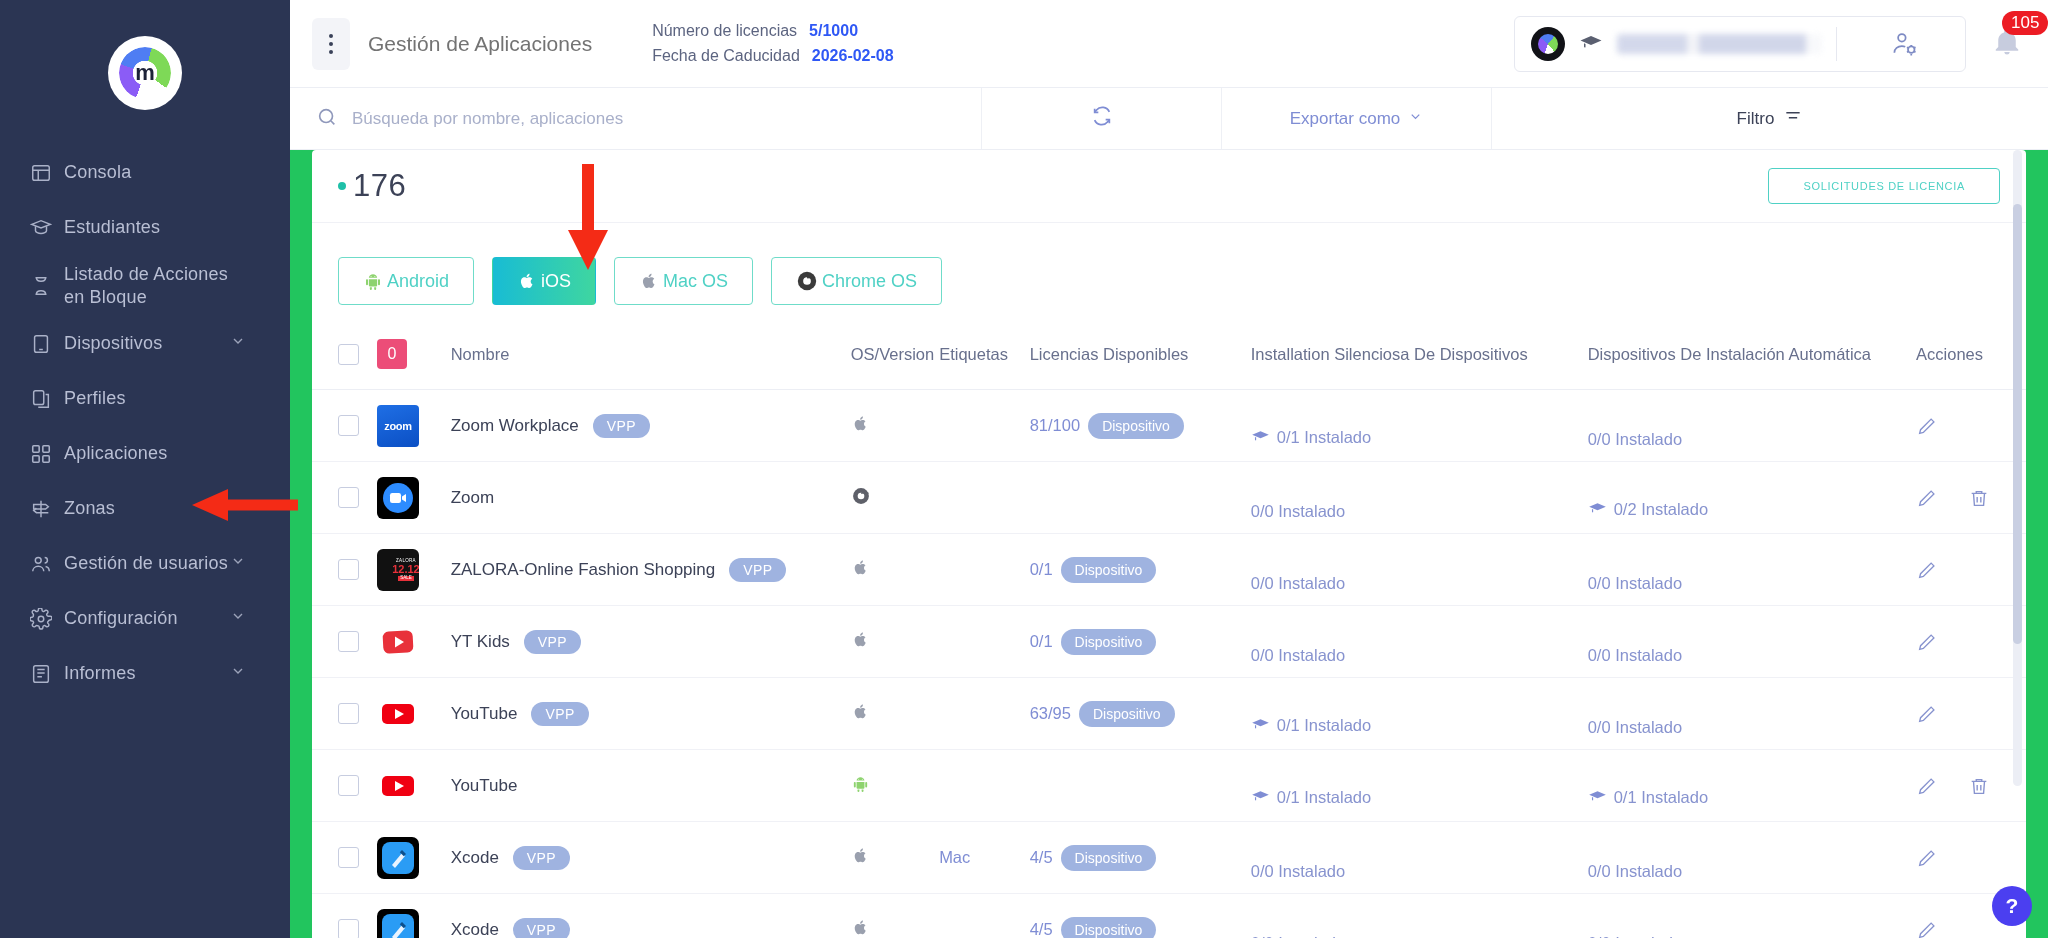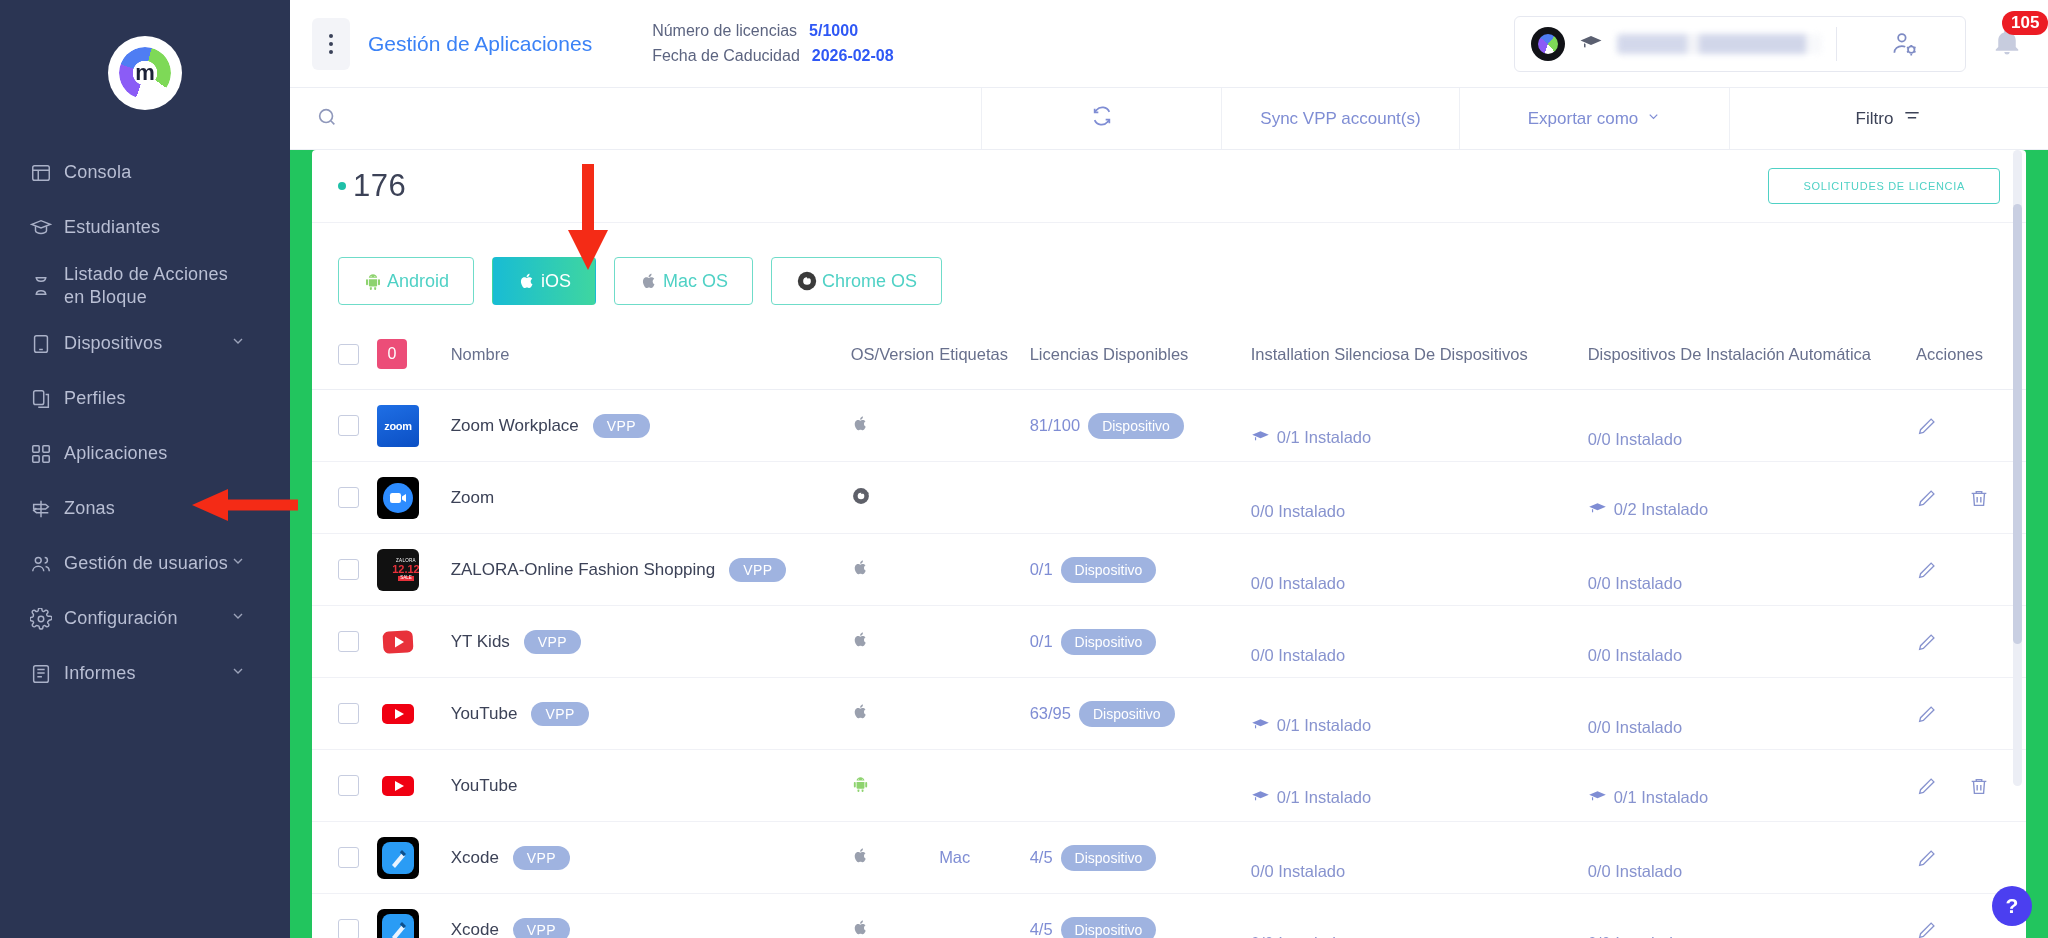--- a/index.html
+++ b/index.html
@@ -50,21 +50,21 @@
   .topbar {
     height: 88px; background: #ffffff; display: flex; align-items: center;
     padding: 0 22px 0 22px; gap: 0; border-bottom: 1px solid #eceef4;
   }
   .kebab {
     width: 38px; height: 52px; border-radius: 6px; background: #f3f4f8;
     display: flex; flex-direction: column; align-items: center; justify-content: center; gap: 4px;
     cursor: pointer; flex: 0 0 38px; margin-right: 18px;
   }
   .kebab i { width: 4px; height: 4px; border-radius: 50%; background: #3a4159; display: block; }
-  .page-title { font-size: 21px; color: #3b82f6; white-space: nowrap; }
+  .page-title { font-size: 21px; color: #737373; white-space: nowrap; }
   .lic-block { margin-left: 60px; font-size: 16px; color: #555d75; line-height: 1.55; }
   .lic-row { display: flex; gap: 12px; justify-content: flex-start; }
   .lic-lab { color: #5c6480; }
   .lic-val { color: #2f58f5; font-weight: 700; }
 
   .topbar-spacer { flex: 1; }
 
   .user-box {
     height: 56px; min-width: 452px; border: 1px solid #e6e8f0; border-radius: 6px;
     display: flex; align-items: center; padding: 0 6px 0 16px; gap: 14px; background:#fff;
@@ -82,21 +82,21 @@
     flex: 1; height: 20px; border-radius: 4px;
     background: linear-gradient(90deg,#ccd2e8 0 34%, #f1f2f7 34% 40%, #c9cfe6 40% 92%, #f7f8fb 92% 100%);
     filter: blur(3px); opacity: .85;
   }
   .user-div { width: 1px; height: 34px; background: #e6e8f0; }
   .user-gear-btn { width: 108px; display: flex; align-items: center; justify-content: center; cursor: pointer; color: #7e8bc4;}
   .bell-wrap { position: relative; margin-left: 26px; margin-right: 4px; cursor:pointer; }
   .badge {
     position: absolute; top: -16px; left: 10px;
     background: #ec1c24; color: #fff; border-radius: 16px;
-    font-size: 17px; font-weight: 700; padding: 3px 9px; line-height: 1.1;
+    font-size: 17px; font-weight: 400; padding: 3px 9px; line-height: 1.1;
   }
 
   
   .toolbar { height: 62px; background: #fff; display: flex; align-items: stretch; border-bottom: 1px solid #eceef4; }
   .search-cell { flex: 0 0 692px; display: flex; align-items: center; gap: 14px; padding: 0 24px 0 26px; border-right: 1px solid #eef0f5; }
   .search-cell svg { color: #8f98bb; flex: 0 0 auto; }
   .search-input { border: 0; outline: 0; font-size: 17px; color: #3c4257; width: 100%; font-family: inherit; background: transparent; }
   .search-input::placeholder { color: #a9b0ca; }
   .tb-cell { display: flex; align-items: center; justify-content: center; border-right: 1px solid #eef0f5; cursor: pointer; font-size: 17px; color: #7f8dd4; }
   .tb-refresh { flex: 0 0 240px; }
@@ -382,36 +382,34 @@
     </div>
 
     <div class="toolbar">
       <div class="search-cell">
         <span>
           <svg width="22" height="22" viewBox="0 0 24 24" fill="none" stroke="currentColor" stroke-width="1.8">
               <circle cx="11" cy="11" r="7"></circle>
               <path d="M20 20l-3.6-3.6"></path>
             </svg>
         </span>
+        <input class="search-input" value="" placeholder="Búsqueda por nombre, aplicaciones" style="">
       </div>
 
       <div class="tb-cell tb-refresh">
         <span>
           <svg width="22" height="22" viewBox="0 0 24 24" fill="none" stroke="#7f8dd4" stroke-width="1.9">
               <path d="M20 7.5A8.3 8.3 0 006 5.5L4 7.5"></path>
               <path d="M4 4v4h4"></path>
               <path d="M4 16.5A8.3 8.3 0 0018 18.5l2-2"></path>
               <path d="M20 20v-4h-4"></path>
             </svg>
         </span>
       </div>
 
-      <div class="tb-cell tb-sync">
-        <span>Sync VPP account(s)</span>
-      </div>
 
       <div class="tb-cell tb-export">
         <span>Exportar como</span>
         <span>
           <svg width="15" height="15" viewBox="0 0 24 24" fill="none" stroke="currentColor" stroke-width="2">
               <path d="M6 9l6 6 6-6"></path>
             </svg>
         </span>
       </div>
 

